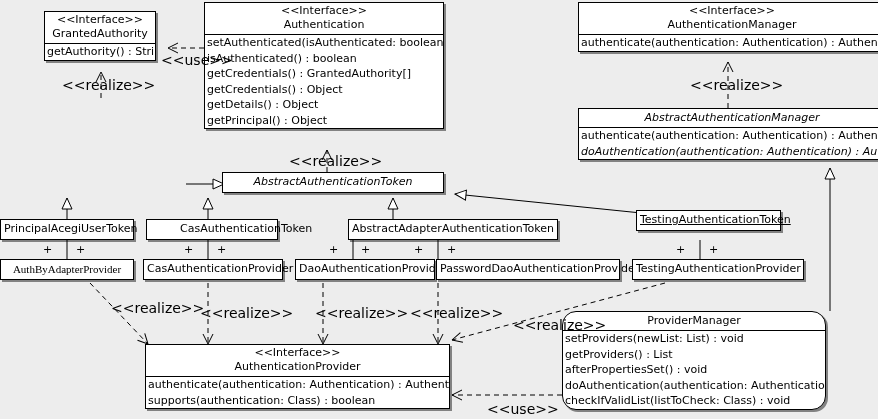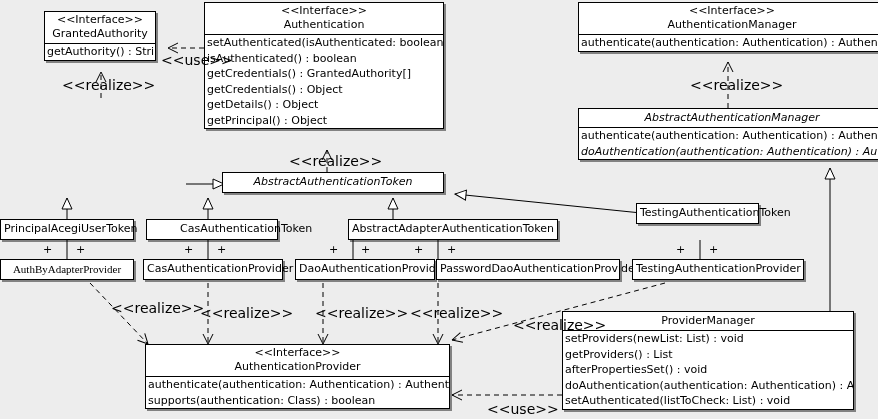--- a/index.html
+++ b/index.html
@@ -162,21 +162,21 @@
       <span class="nm">CasAuthenticationToken</span>
     </div>
   </div>
 
   <div class="cls simple" style="left:348px;top:219px;width:210px;">
     <div class="hdr">
       <span class="nm">AbstractAdapterAuthenticationToken</span>
     </div>
   </div>
 
-  <div class="cls simple" style="left:636px;top:203px;width:123px;">
+  <div class="cls simple" style="left:636px;top:210px;width:145px;text-decoration:underline;">
     <div class="hdr">
       <span class="nm">TestingAuthenticationToken</span>
     </div>
   </div>
 
   <div class="cls simple" style="left:0px;top:259px;width:134px;font-family:Liberation Serif, serif;">
     <div class="hdr">
       <span class="nm">AuthByAdapterProvider</span>
     </div>
   </div>
@@ -210,31 +210,31 @@
       <span class="st">&lt;&lt;Interface&gt;&gt;</span>
       <span class="nm">AuthenticationProvider</span>
     </div>
     <div class="sep"></div>
     <div class="ops">
       <div class="op">authenticate(authentication: Authentication) : Authentication</div>
       <div class="op">supports(authentication: Class) : boolean</div>
     </div>
   </div>
 
-  <div class="cls" style="left:562px;top:311px;width:292px;">
+  <div class="cls" style="left:562px;top:311px;width:264px;border-radius:14px;">
     <div class="hdr">
       <span class="nm">ProviderManager</span>
     </div>
     <div class="sep"></div>
     <div class="ops">
       <div class="op">setProviders(newList: List) : void</div>
       <div class="op">getProviders() : List</div>
       <div class="op">afterPropertiesSet() : void</div>
       <div class="op">doAuthentication(authentication: Authentication) : Authentication</div>
-      <div class="op">setAuthenticated(listToCheck: List) : void</div>
+      <div class="op">checkIfValidList(listToCheck: Class) : void</div>
     </div>
   </div>
 
   <div class="lbl" style="left:161px;top:55px;">&lt;&lt;use&gt;&gt;</div>
 
   <div class="lbl" style="left:62px;top:80px;">&lt;&lt;realize&gt;&gt;</div>
 
   <div class="lbl" style="left:289px;top:156px;">&lt;&lt;realize&gt;&gt;</div>
 
   <div class="lbl" style="left:690px;top:80px;">&lt;&lt;realize&gt;&gt;</div>

